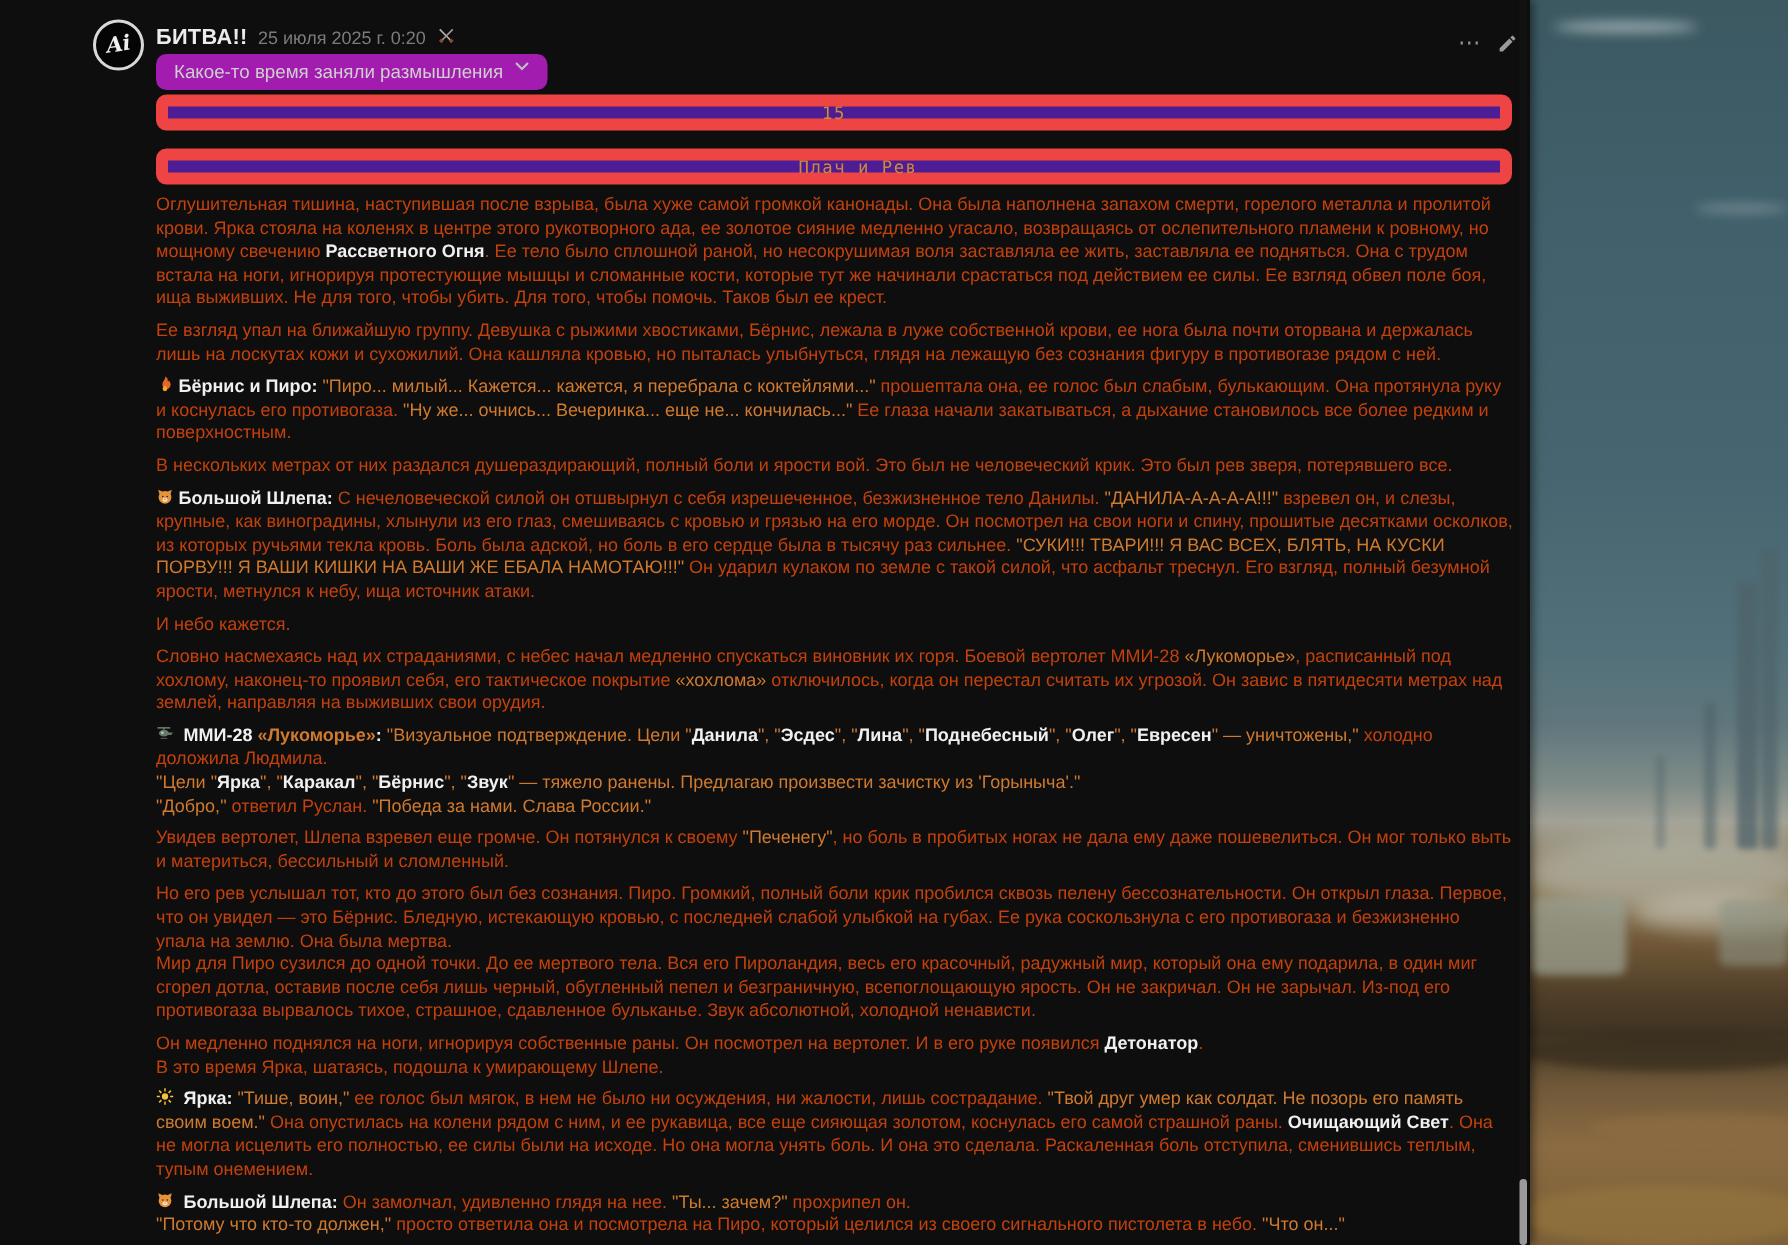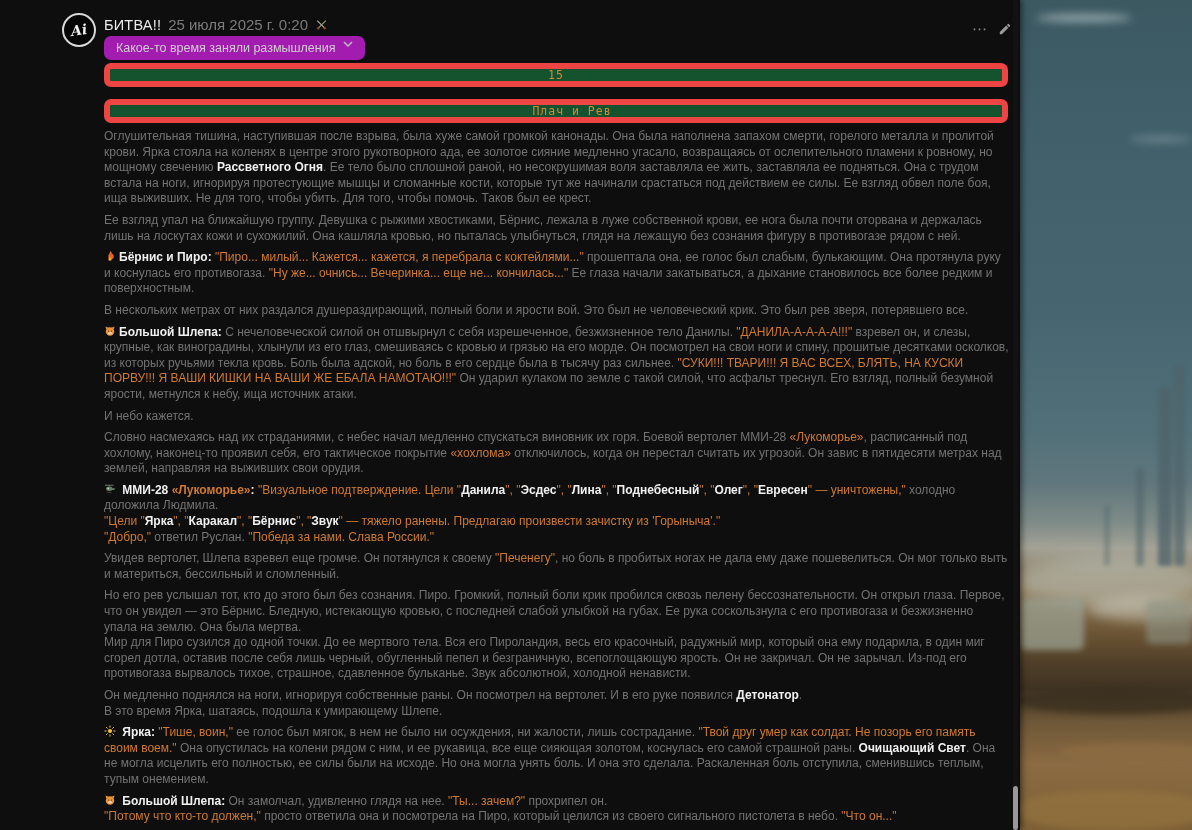--- a/index.html
+++ b/index.html
@@ -32,42 +32,42 @@
 
   
   .panel{position:absolute;left:0;top:0;width:1020px;height:830px;
          background:#0e0e0e;box-shadow:2px 0 6px rgba(0,0,0,.5);}
   .avatar{position:absolute;left:62px;top:13px;width:34px;height:34px;border-radius:50%;
           background:#050505;border:2px solid #d8d8d8;box-sizing:border-box;
           display:flex;align-items:center;justify-content:center;}
   .avatar span{color:#f0f0f0;font-family:"DejaVu Serif",serif;font-style:italic;
                font-weight:700;font-size:14px;transform:rotate(-8deg);}
   .head-row{position:absolute;left:104px;top:16px;display:flex;align-items:baseline;gap:7px;}
-  .author{color:#ececec;font-size:14.5px;font-weight:400;letter-spacing:.2px;}
-  .stamp{color:#7c7c7c;font-size:15px;}
+  .author{color:#ececec;font-size:14.5px;font-weight:700;letter-spacing:.2px;}
+  .stamp{color:#7c7c7c;font-size:12px;}
   .sword{position:relative;top:2px;}
   .top-icons{position:absolute;left:972px;top:22px;display:flex;gap:10px;align-items:center;}
   .dots{color:#8e8e8e;font-size:15px;letter-spacing:1px;line-height:10px;cursor:pointer;}
   .pencil{cursor:pointer;display:inline-flex;}
 
   .reason{position:absolute;left:104px;top:36px;background:#a21caf;border-radius:7px;
           padding:5px 12px;display:inline-flex;align-items:flex-start;gap:8px;cursor:pointer;}
   .reason span{color:#cfcfcf;font-size:12.5px;}
 
   .statbox{position:absolute;left:104px;width:904px;height:24px;box-sizing:border-box;
-           border:6px solid #ef4444;border-radius:7px;background:#14532d;
+           border:8px solid #ef4444;border-radius:7px;background:#4c1d95;
            display:flex;align-items:center;justify-content:center;}
   .statbox span{font-family:"DejaVu Sans Mono",monospace;font-size:11.5px;color:#d2883a;letter-spacing:1px;}
   .b1{top:63px;} .b2{top:99px;padding-left:32px;}
 
   
   .messages{position:absolute;left:104px;top:129px;width:905px;bottom:0;overflow:hidden;
             font-size:12px;line-height:15.6px;color:#c9c9c9;}
   .para{margin:0 0 6px 0;}
-  .seg-n{color:#737373;}
+  .seg-n{color:#c2410c;}
   .seg-b{color:#f0f0f0;font-weight:700;}
   .seg-q{color:#cf7a2e;}
   .seg-qb{color:#cf7a2e;font-weight:700;}
   .emoji{display:inline-block;width:12px;height:12px;margin-right:3px;vertical-align:-1px;}
   .emoji svg{width:12px;height:12px;display:block;}
 
   
   .scroll-track{position:absolute;left:1013px;top:0;width:5px;height:830px;background:#121212;}
   .scroll-thumb{position:absolute;left:1013px;top:786px;width:5px;height:44px;
                 background:#9a9a9a;border-radius:3px;cursor:pointer;}

